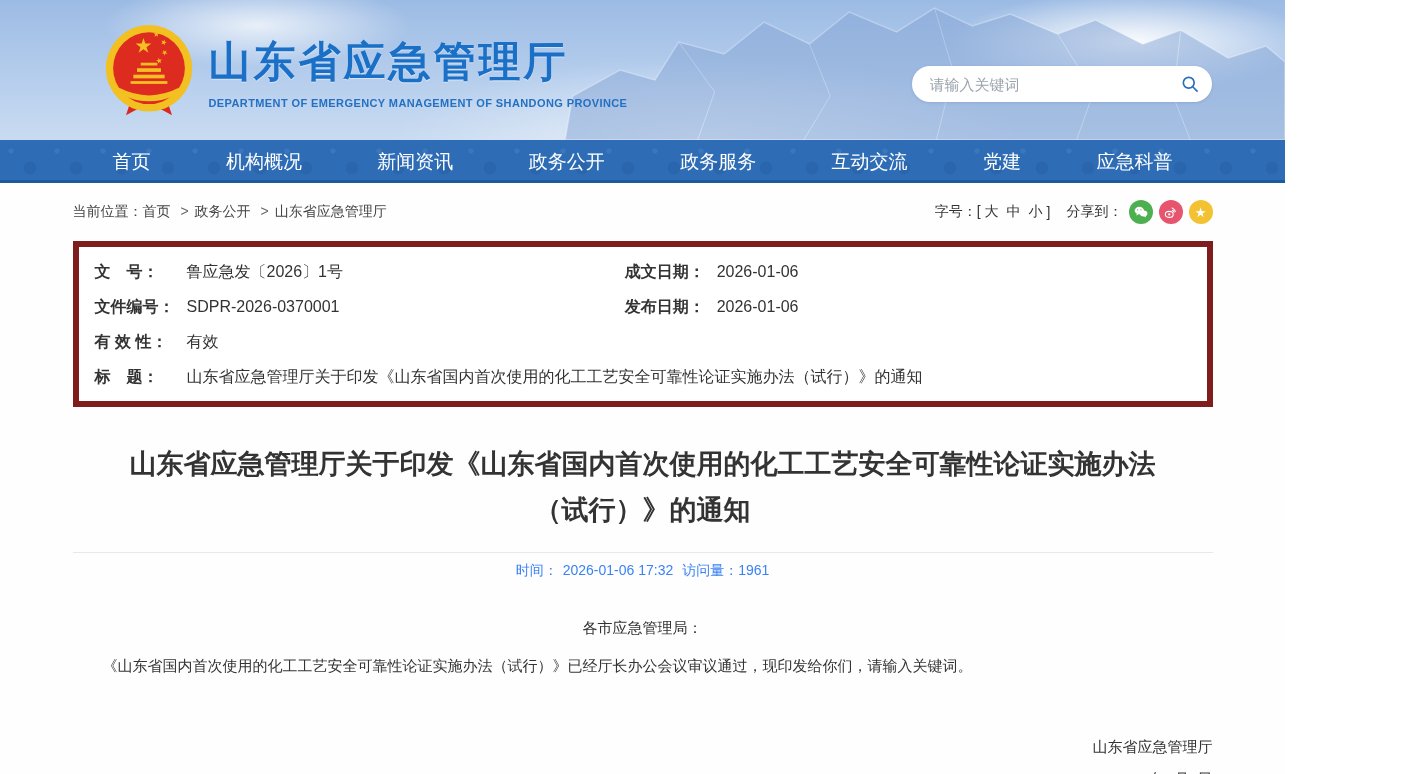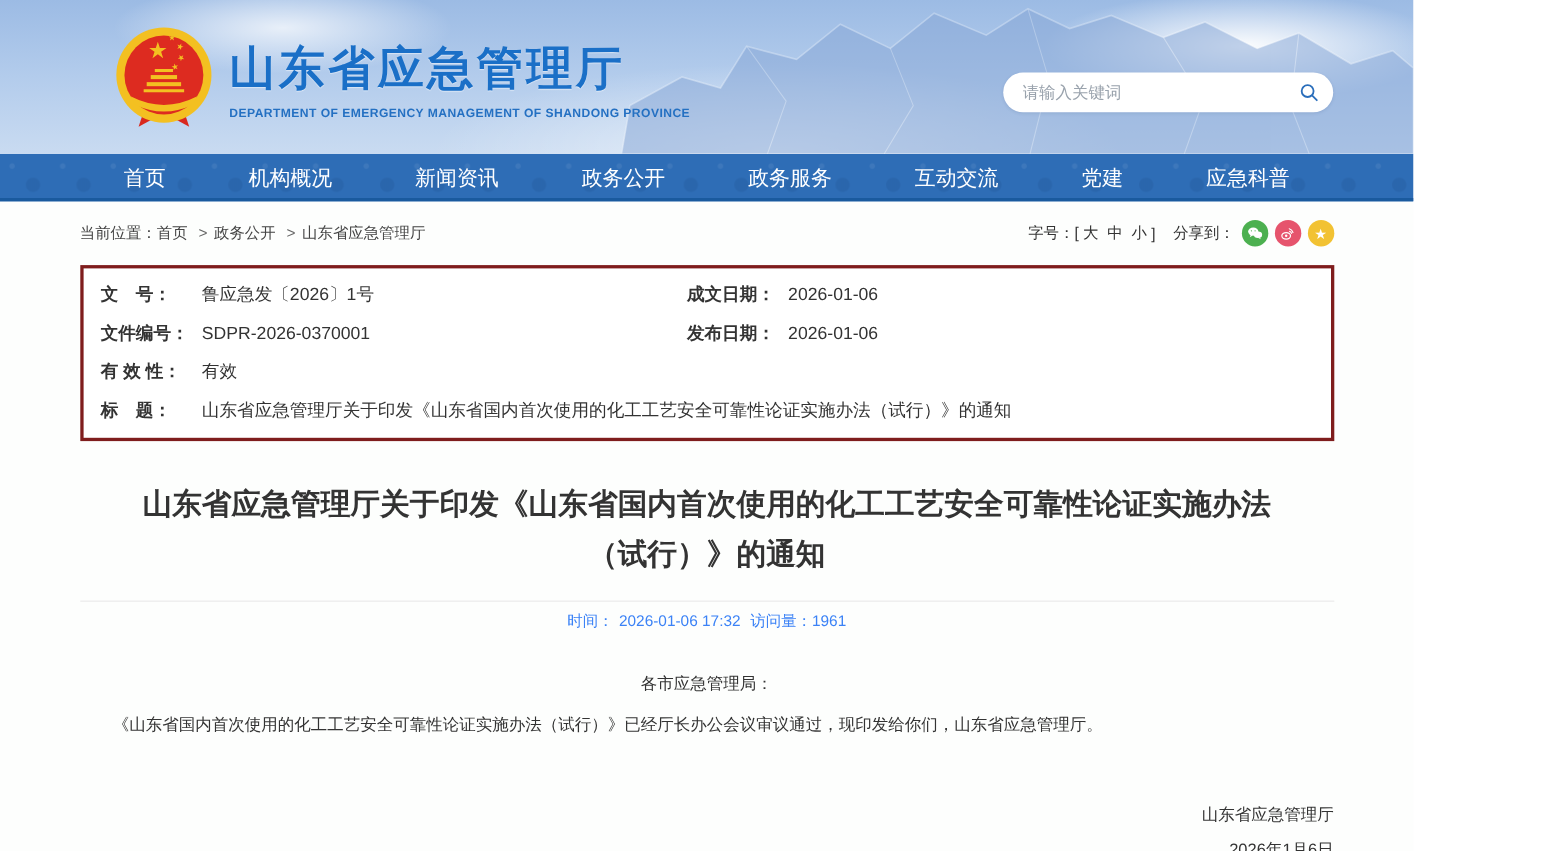--- a/index.html
+++ b/index.html
@@ -43,21 +43,21 @@
   .breadcrumb .sep { margin: 0 6px; color: #666; }
   .page-tools { display: flex; align-items: center; font-size: 14px; color: #333; }
   .size-link { cursor: pointer; margin: 0 4px; }
   .tools-gap { margin-left: 16px; }
   .share-icon { width: 24px; height: 24px; border-radius: 50%; display: inline-flex; align-items: center; justify-content: center; margin-left: 6px; cursor: pointer; color: #fff; font-size: 13px; line-height: 1; }
   .share-wechat { background: #4cb050; }
   .share-weibo { background: #e6546d; }
   .share-qzone { background: #f2c233; }
 
   
-  .doc-info { border: 3px solid #7f1d1d; background: #fff; margin-top: 16px; padding: 7px 0; }
+  .doc-info { border: 6px solid #7f1d1d; background: #fff; margin-top: 16px; padding: 7px 0; }
   .info-row { display: flex; line-height: 35px; font-size: 16px; }
   .info-cell { display: flex; min-width: 0; }
   .cell-left { flex: 0 0 47%; }
   .cell-right { flex: 1; }
   .cell-full { flex: 1; }
   .info-label { font-weight: bold; color: #333; padding-left: 16px; width: 106px; flex-shrink: 0; white-space: nowrap; }
   .info-value { color: #333; padding-left: 2px; white-space: nowrap; overflow: hidden; }
 
   
   .article-title { margin: 34px 0 0; text-align: center; font-size: 27px; font-weight: bold; color: #333; line-height: 1.72; }
@@ -209,21 +209,21 @@
 
     <hr class="meta-divider">
 
     <div class="article-meta">
       <span class="mspace">时间：</span><span class="mspace">2026-01-06 17:32</span>
       <span>访问量：</span><span>1961</span>
     </div>
 
     <div class="article-body">
       <p class="salutation">各市应急管理局：</p>
-      <p class="para">《山东省国内首次使用的化工工艺安全可靠性论证实施办法（试行）》已经厅长办公会议审议通过，现印发给你们，山东省应急管理厅。</p>
+      <p class="para">《山东省国内首次使用的化工工艺安全可靠性论证实施办法（试行）》已经厅长办公会议审议通过，现印发给你们，请输入关键词。</p>
       <div class="signature">
         <div>山东省应急管理厅</div>
         <div>2026年1月6日</div>
       </div>
     </div>
 
   </div>
 </div>
 
 </body></html>

